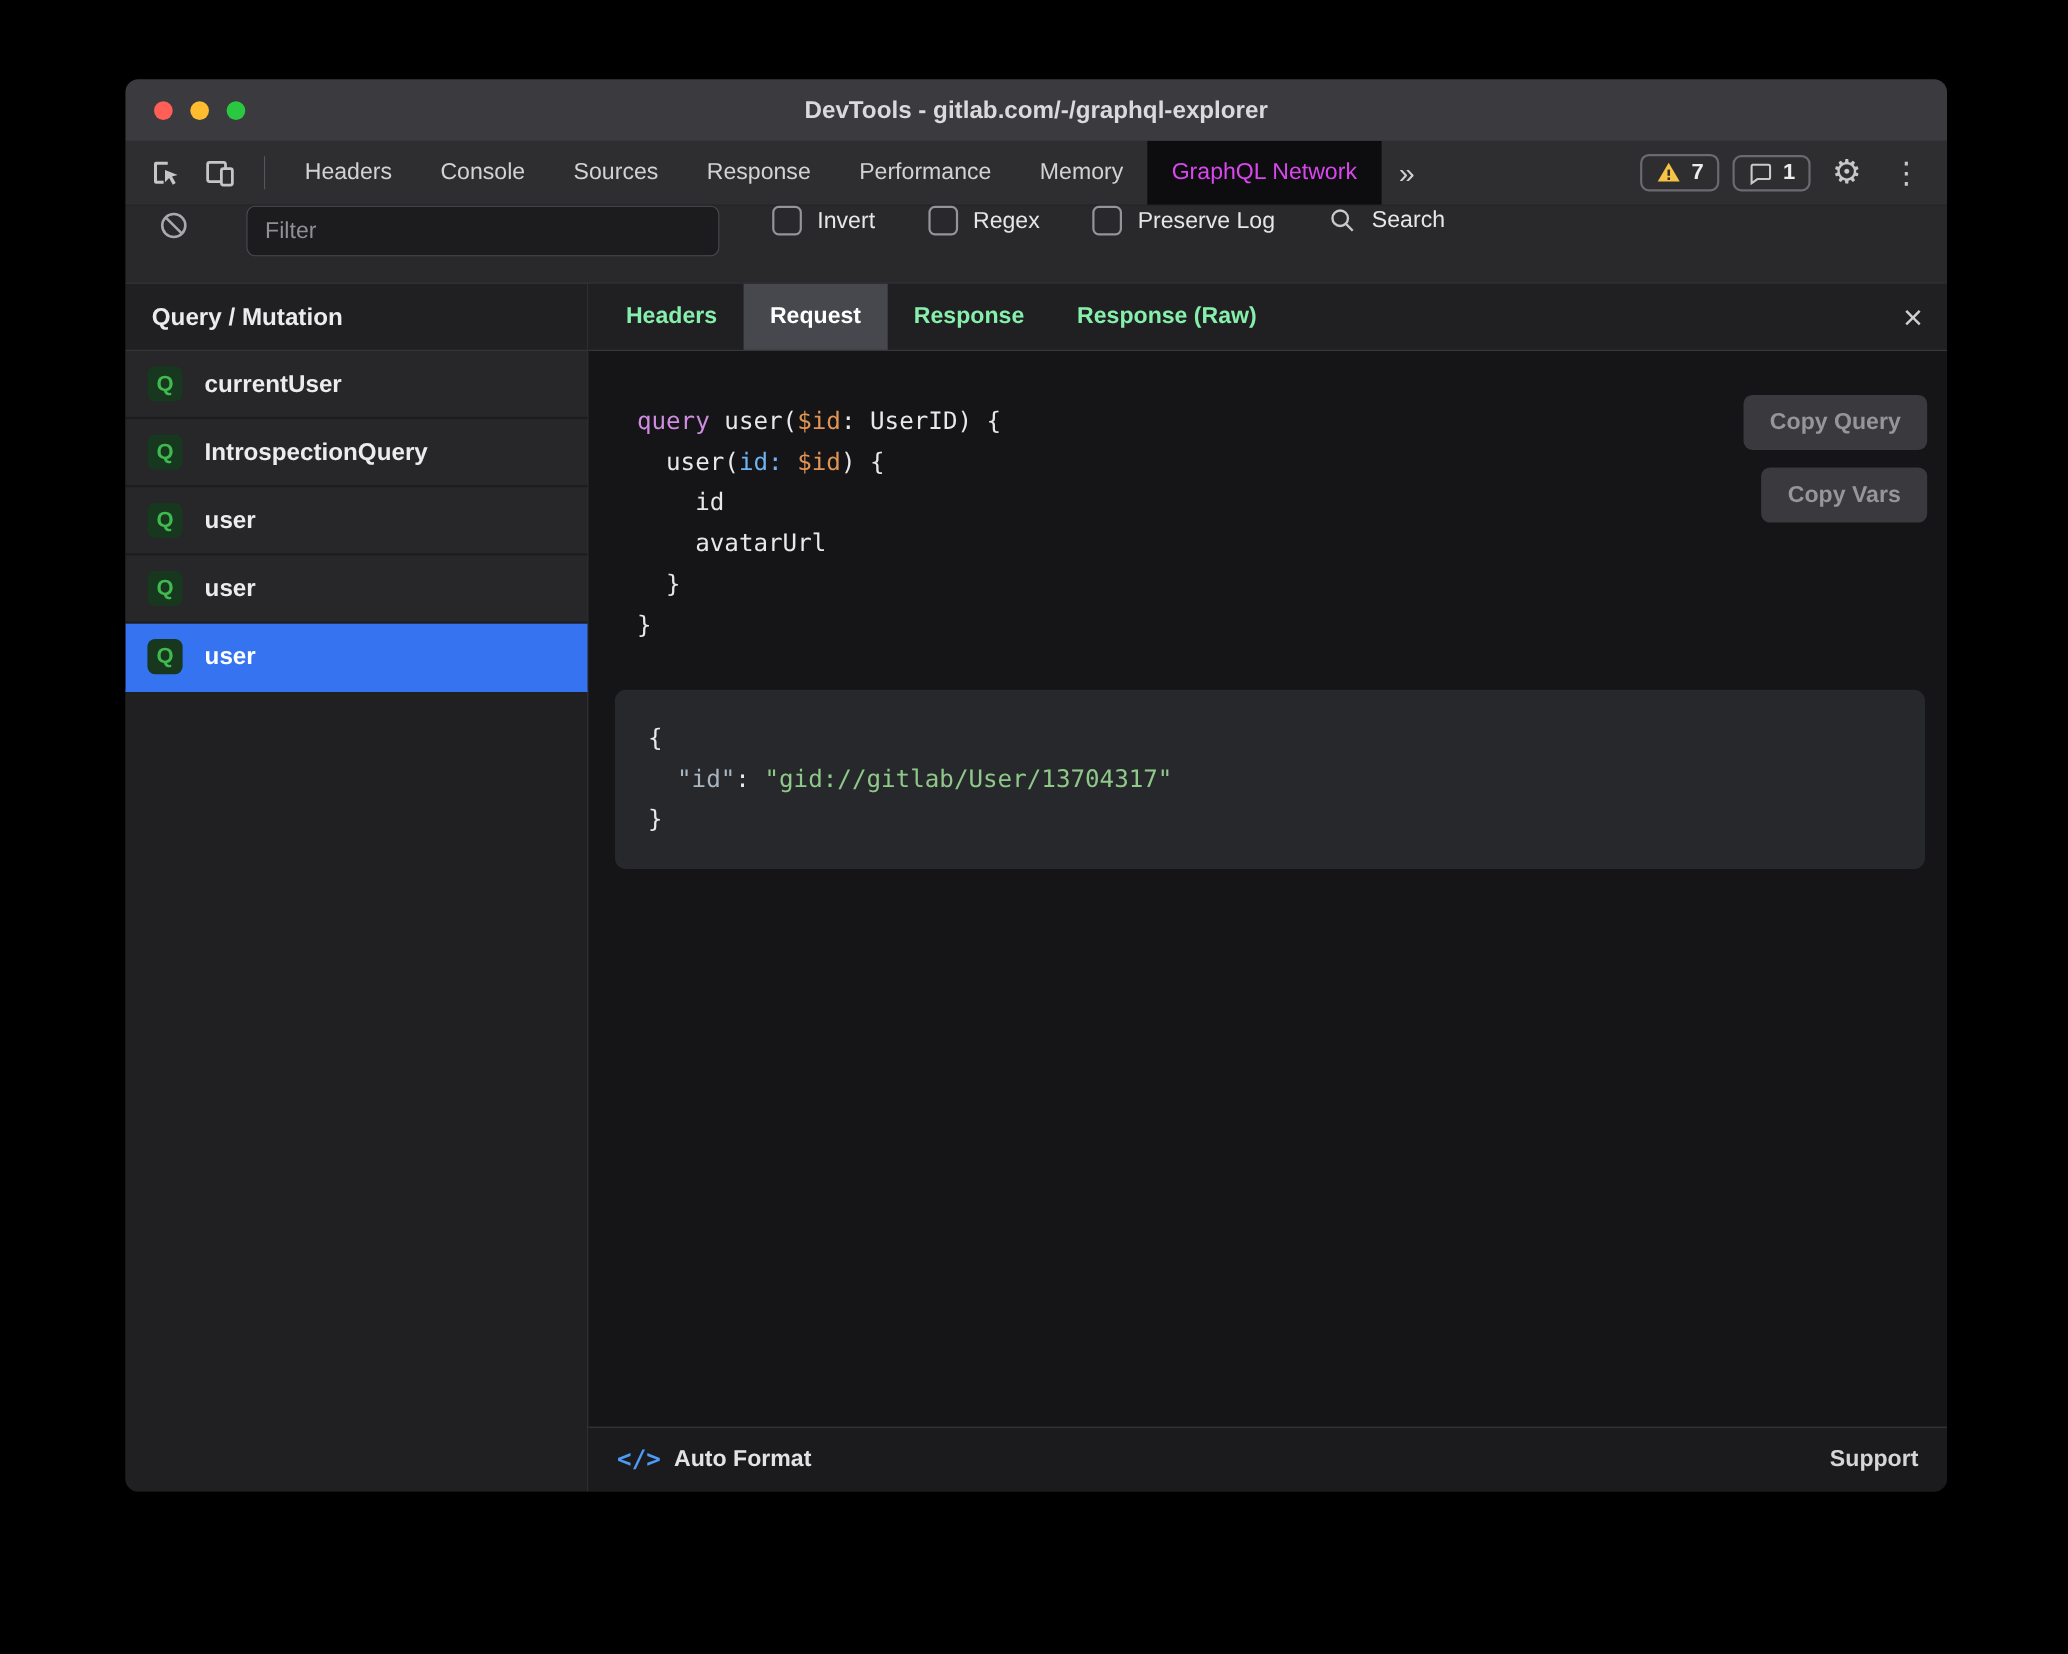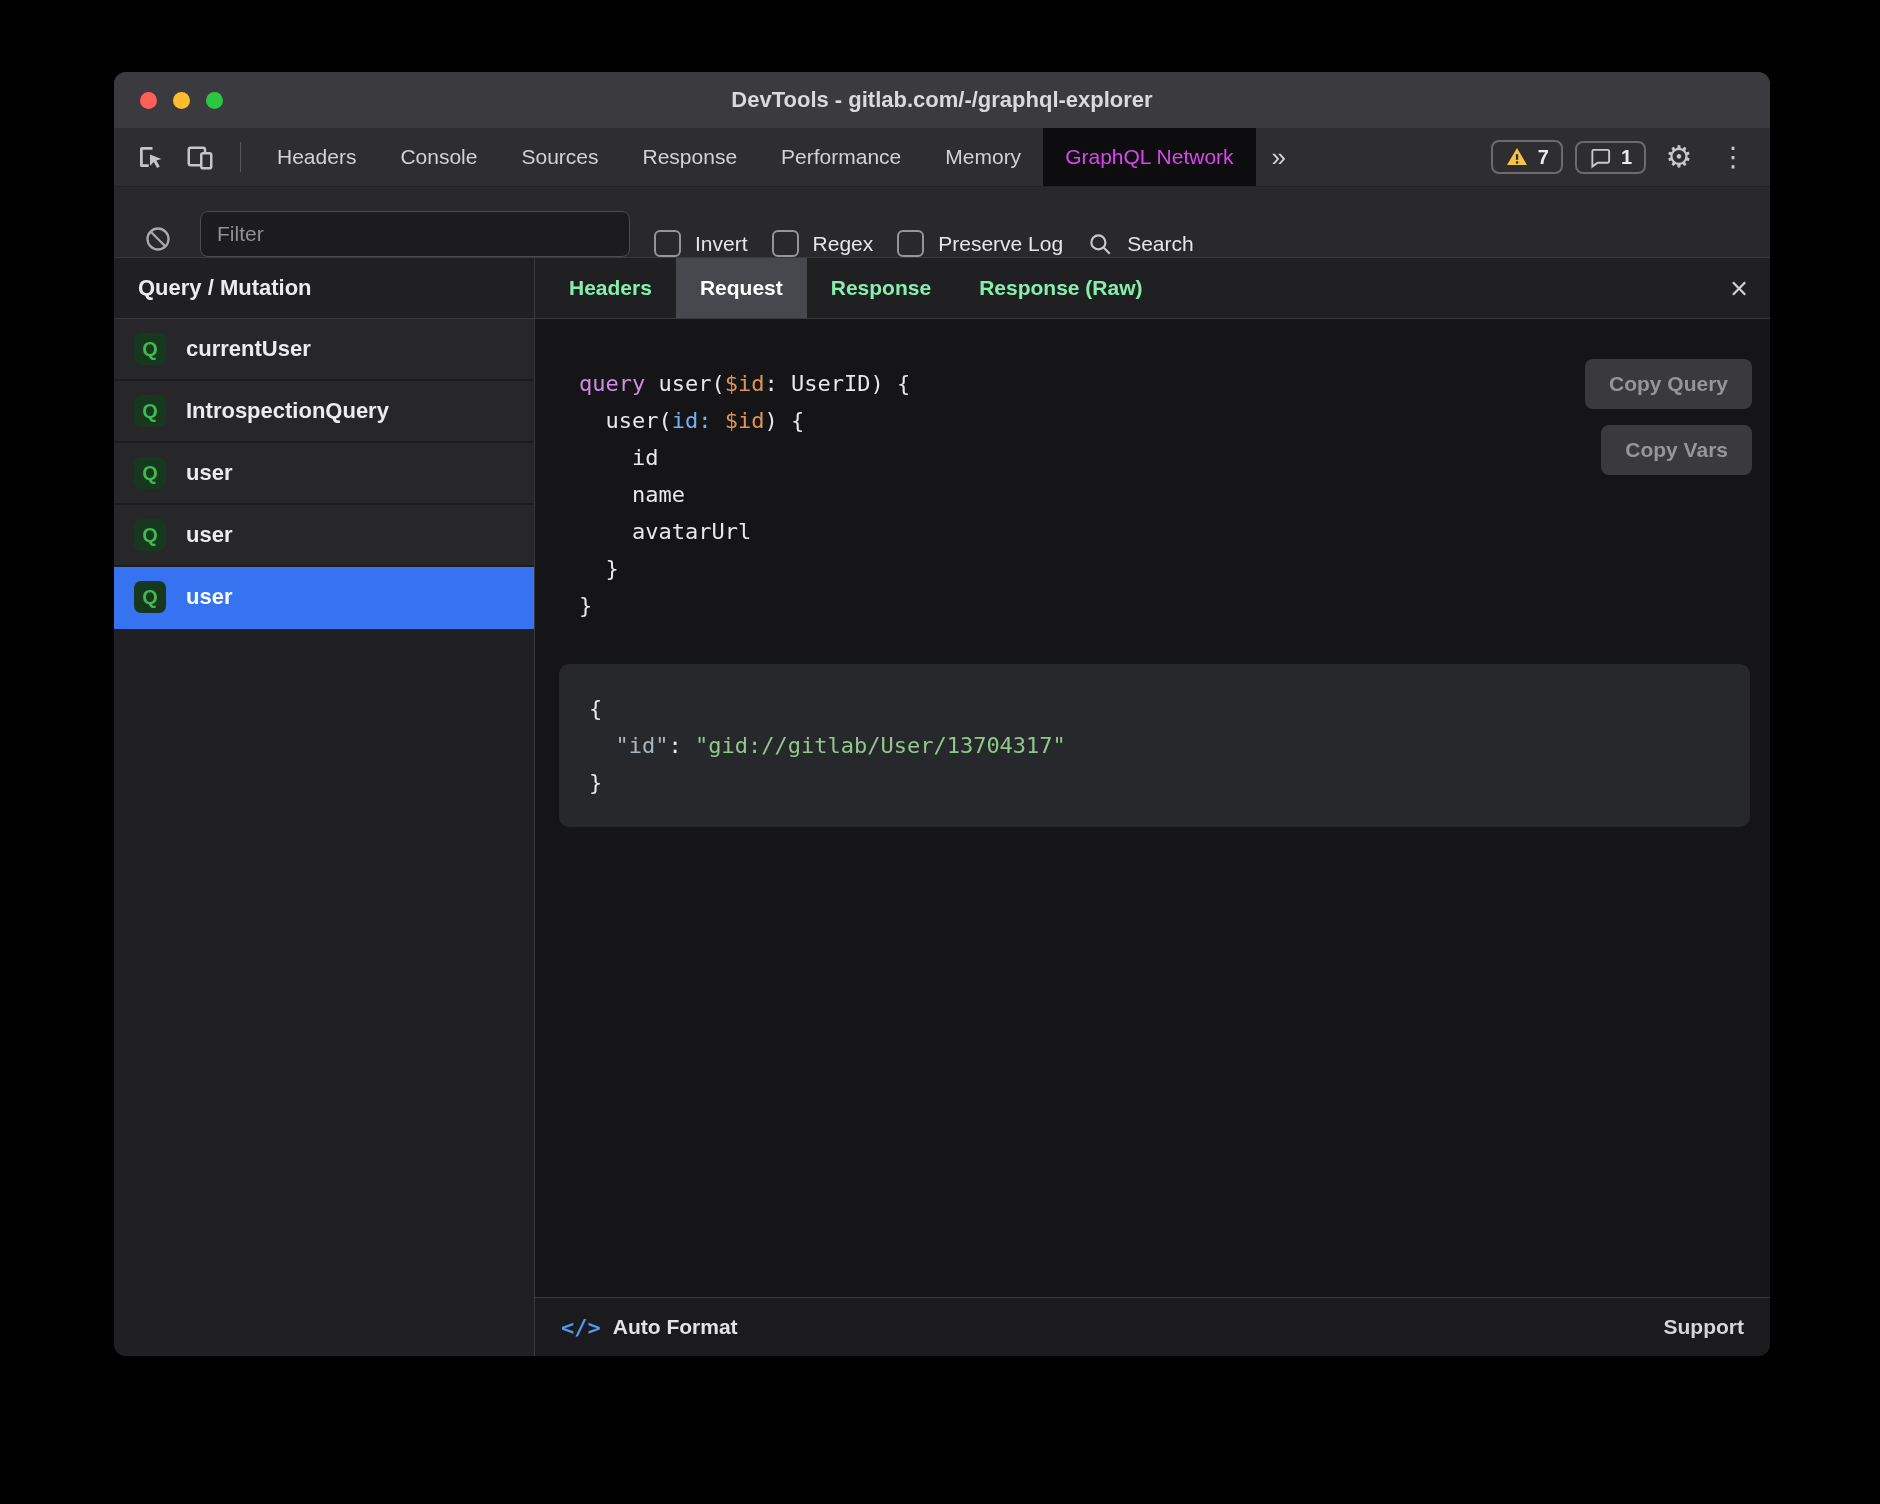--- a/index.html
+++ b/index.html
@@ -28,21 +28,21 @@
   .vdiv{width:1px;height:30px;background:#55555b;align-self:center;margin:0 8px;}
   .tool-tab{display:flex;align-items:center;padding:0 22px;font-size:21px;color:#d2d2d4;}
   .tool-tab.active{background:#0d0d0f;color:#d946ef;}
   .more-tabs{display:flex;align-items:center;padding:0 16px;color:#d2d2d4;font-size:26px;}
   .tabbar-right{margin-left:auto;display:flex;align-items:center;gap:12px;padding-right:16px;}
   .pill{display:flex;align-items:center;gap:9px;border:2px solid #6a6a70;border-radius:8px;padding:3px 12px;color:#ececee;font-size:20px;font-weight:600;}
   .icon-btn{display:flex;align-items:center;justify-content:center;width:42px;height:42px;color:#c8c8ca;}
   .gear-glyph{font-size:30px;line-height:1;}
   .kebab-glyph{font-size:27px;line-height:1;letter-spacing:0;}
   
-  .filterbar{flex:0 0 70px;background:#29292c;display:flex;align-items:flex-end;padding:0 26px;gap:24px;border-bottom:1px solid #3a3a3d;}
+  .filterbar{flex:0 0 70px;background:#29292c;display:flex;align-items:flex-start;padding:0 26px;gap:48px;border-bottom:1px solid #3a3a3d;}
   .filter-input{width:396px;height:44px;background:#1c1c1f;border:1px solid #4b4b50;border-radius:8px;color:#e8e8ea;font-size:21px;padding:0 16px;outline:none;font-family:"Liberation Sans",sans-serif;}
   .filter-input::placeholder{color:#8f8f94;}
   .check-group{display:flex;align-items:center;gap:14px;font-size:21px;font-weight:400;color:#e6e6e8;}
   .checkbox{width:23px;height:23px;border:2px solid #94949a;border-radius:6px;background:transparent;flex:0 0 auto;}
   
   .main{flex:1;display:flex;min-height:0;}
   .sidebar{flex:0 0 420px;width:420px;border-right:1px solid #3a3a3d;background:#202023;display:flex;flex-direction:column;}
   .sidebar-header{flex:0 0 60px;display:flex;align-items:center;padding-left:24px;font-size:22px;font-weight:bold;color:#ececee;border-bottom:1px solid #3a3a3d;}
   .q-row{height:60px;flex:0 0 60px;display:flex;align-items:center;gap:20px;padding-left:20px;background:#27272a;border-bottom:2px solid #1c1c1f;font-size:22px;font-weight:600;color:#ececee;}
   .q-row.selected{background:#3573f0;color:#ffffff;border-bottom-color:#3573f0;}
@@ -222,21 +222,20 @@
             <span>Response (Raw)</span>
           </div>
         <span class="close-btn">×</span>
       </div>
 
       <div class="content-body">
         <div class="query-block">
             <div class="code-line"><span class="tok-kw">query</span><span class="tok-pl"> user(</span><span class="tok-var">$id</span><span class="tok-pl">: UserID) {</span></div>
             <div class="code-line"><span class="tok-pl">  user(</span><span class="tok-attr">id:</span><span class="tok-pl"> </span><span class="tok-var">$id</span><span class="tok-pl">) {</span></div>
             <div class="code-line"><span class="tok-pl">    id</span></div>
-            <div class="code-line"><span class="tok-pl">    name</span></div>
             <div class="code-line"><span class="tok-pl">    avatarUrl</span></div>
             <div class="code-line"><span class="tok-pl">  }</span></div>
             <div class="code-line"><span class="tok-pl">}</span></div>
           </div>
         <div class="vars-panel">
             <div class="code-line"><span class="tok-pl">{</span></div>
             <div class="code-line"><span class="tok-pl">  </span><span class="tok-key">"id"</span><span class="tok-pl">: </span><span class="tok-str">"gid://gitlab/User/13704317"</span></div>
             <div class="code-line"><span class="tok-pl">}</span></div>
           </div>
         <div class="copy-btn query">Copy Query</div>

